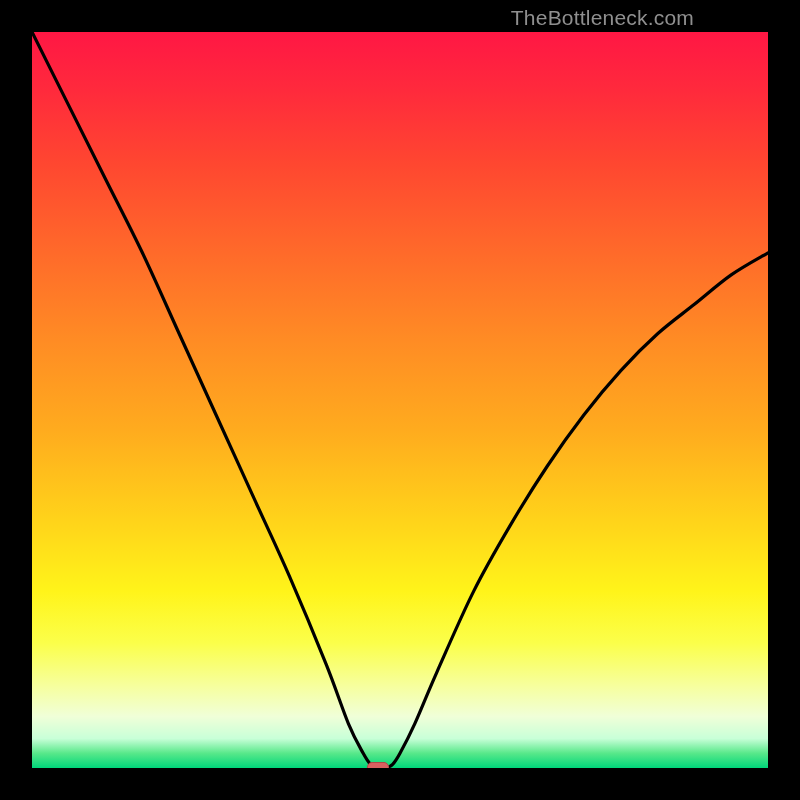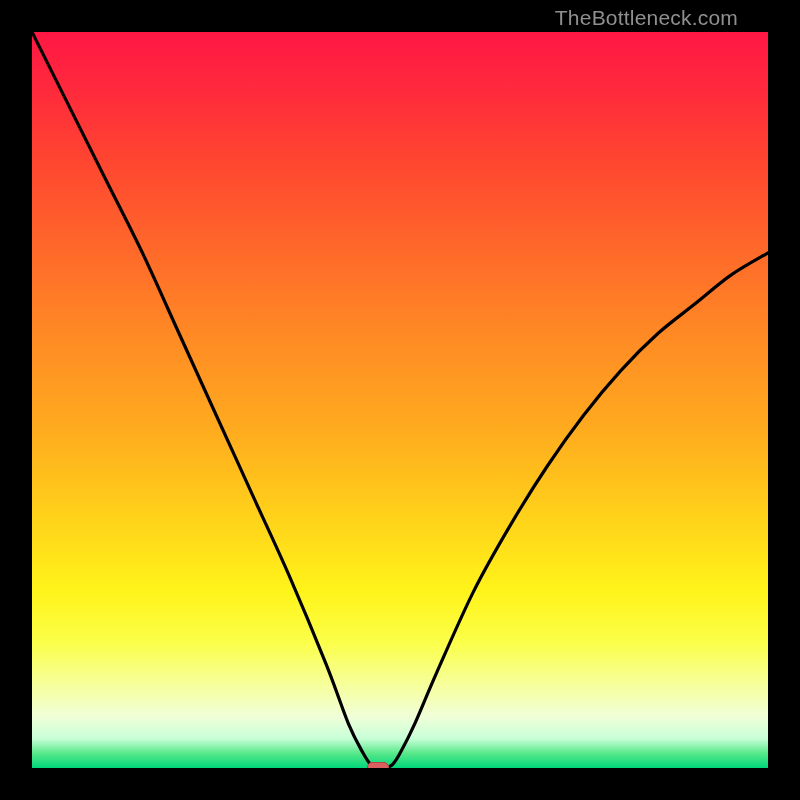--- a/index.html
+++ b/index.html
@@ -9,21 +9,20 @@
     height: 800px;
     overflow: hidden;
     background: #000;
     font-family: Arial, Helvetica, sans-serif;
   }
   .frame {
     position: relative;
     width: 728px;
     height: 800px;
     background: #000;
-    padding-left: 44px;
   }
   .plot-area {
     position: absolute;
     left: 32px;
     top: 32px;
     width: 736px;
     height: 736px;
     overflow: hidden;
   }
   .gradient {

